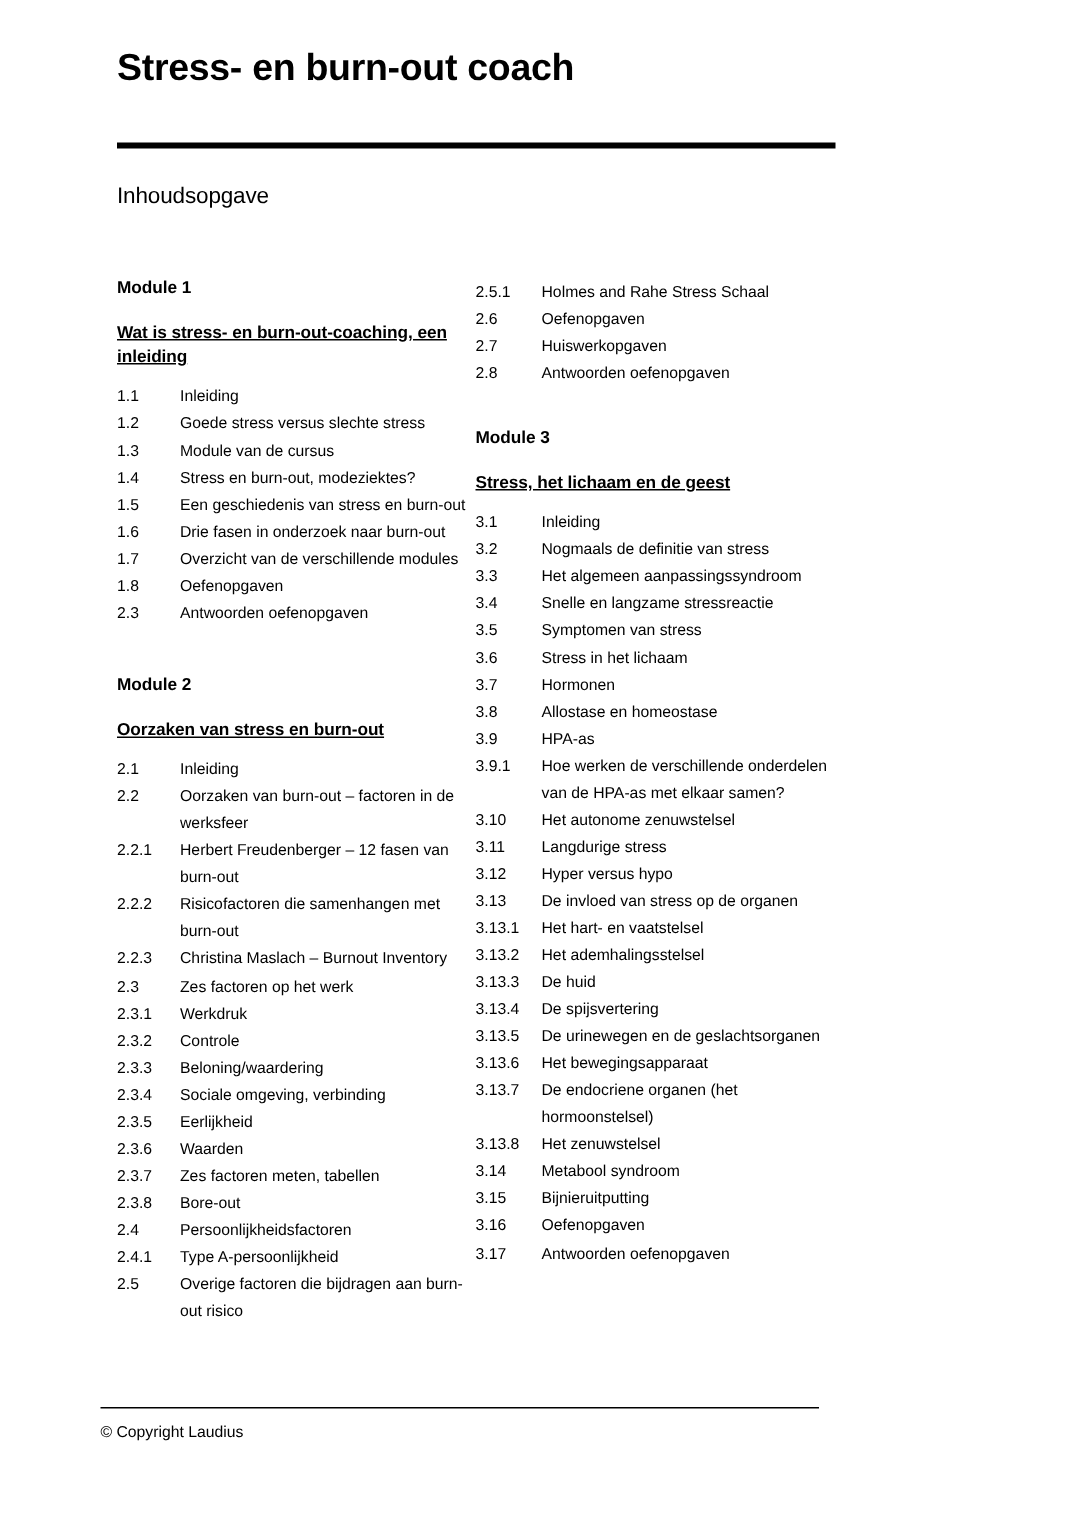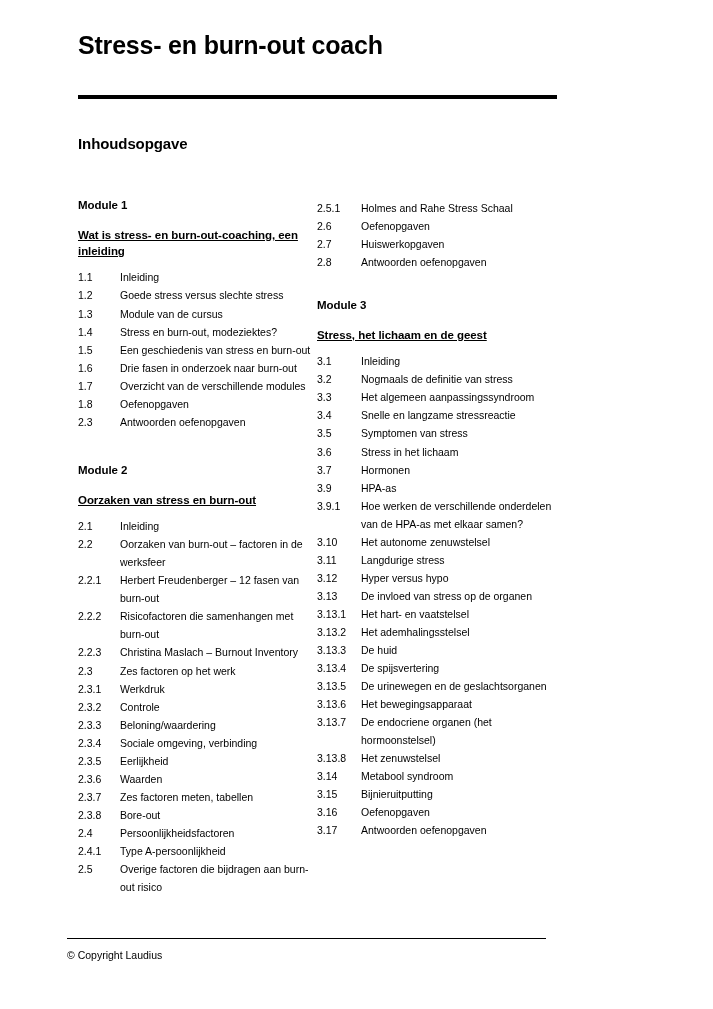--- a/index.html
+++ b/index.html
@@ -37,23 +37,23 @@
     line-height: 1.15;
   }
   .rule-thick {
     margin-top: 35px;
     height: 4px;
     background: #000000;
     width: 479px;
   }
   .toc-heading {
     font-size: 15px;
-    font-weight: bold;
-    margin: 0;
-    padding-top: 36px;
+    font-weight: normal;
+    margin: 0;
+    padding-top: 23px;
     letter-spacing: -0.1px;
   }
   .columns {
     display: flex;
     flex-direction: row;
     padding-top: 47px;
     width: 479px;
   }
   .col {
     width: 239px;
@@ -321,20 +321,24 @@
               </li>
               <li class="entry">
                 <span class="entry-num">3.6</span>
                 <span class="entry-label">Stress in het lichaam</span>
               </li>
               <li class="entry">
                 <span class="entry-num">3.7</span>
                 <span class="entry-label">Hormonen</span>
               </li>
               <li class="entry">
+                <span class="entry-num">3.8</span>
+                <span class="entry-label">Allostase en homeostase</span>
+              </li>
+              <li class="entry">
                 <span class="entry-num">3.9</span>
                 <span class="entry-label">HPA-as</span>
               </li>
               <li class="entry">
                 <span class="entry-num">3.9.1</span>
                 <span class="entry-label">Hoe werken de verschillende onderdelen van de HPA-as met elkaar samen?</span>
               </li>
               <li class="entry">
                 <span class="entry-num">3.10</span>
                 <span class="entry-label">Het autonome zenuwstelsel</span>

